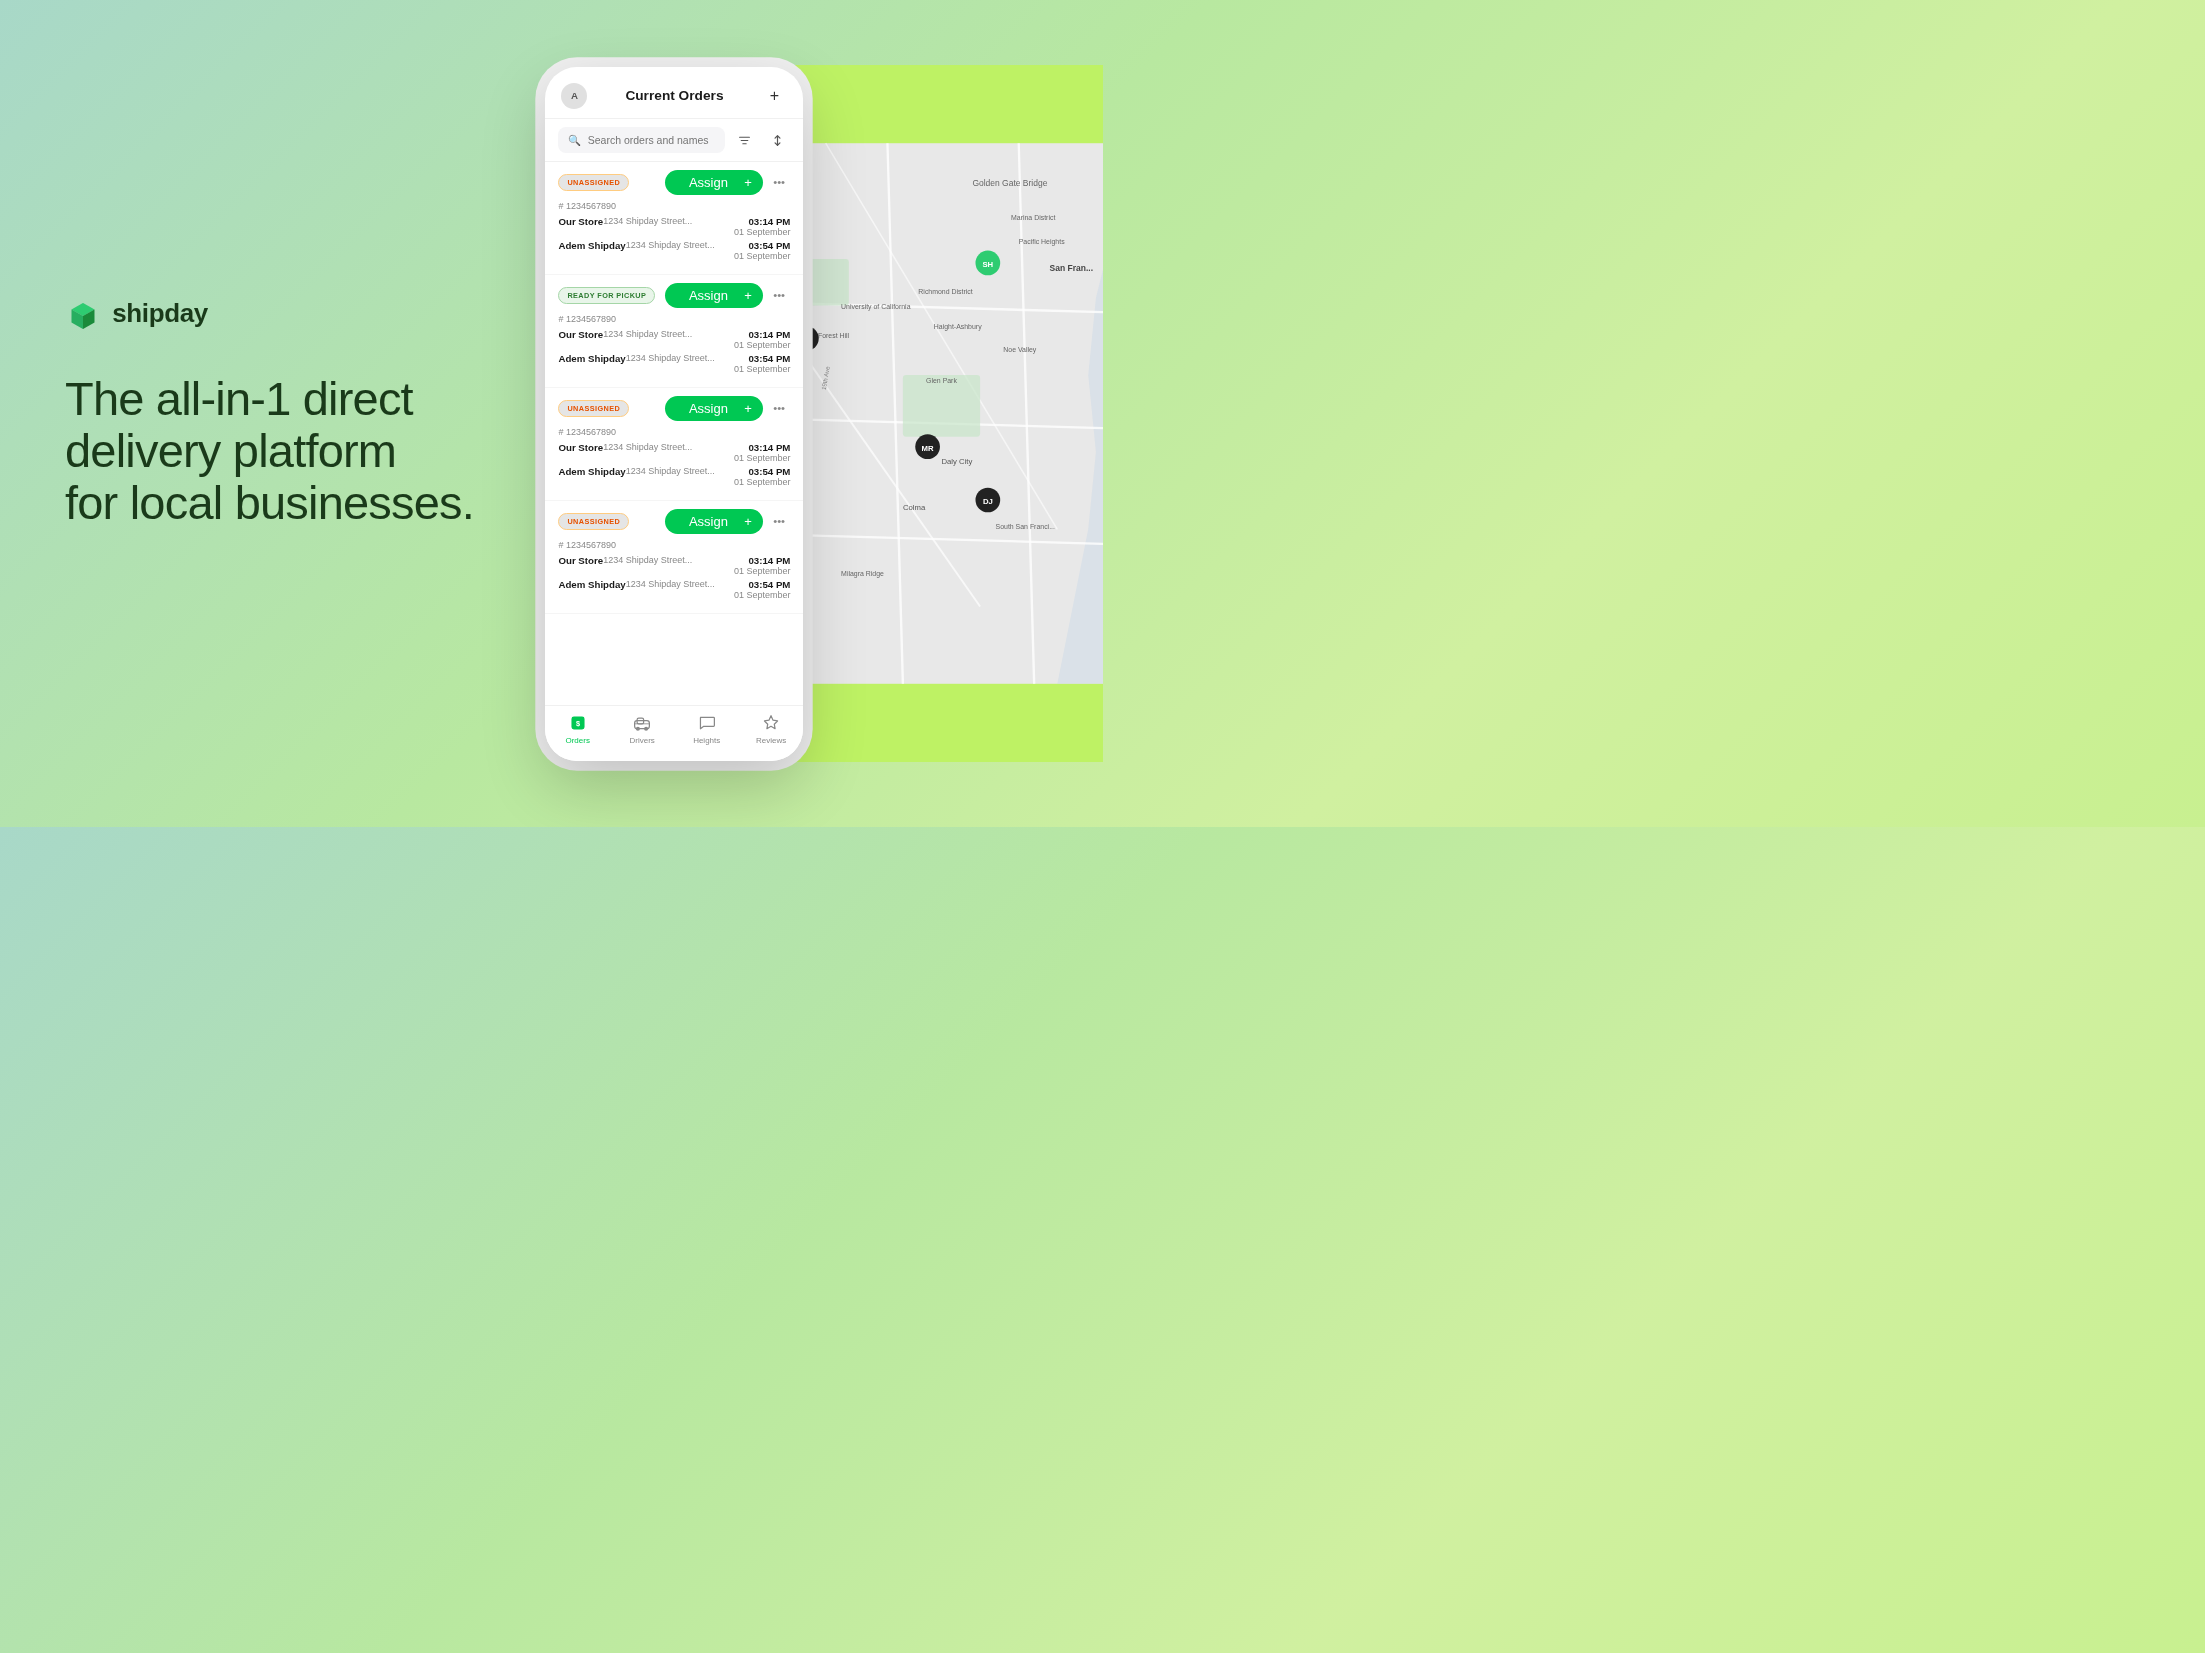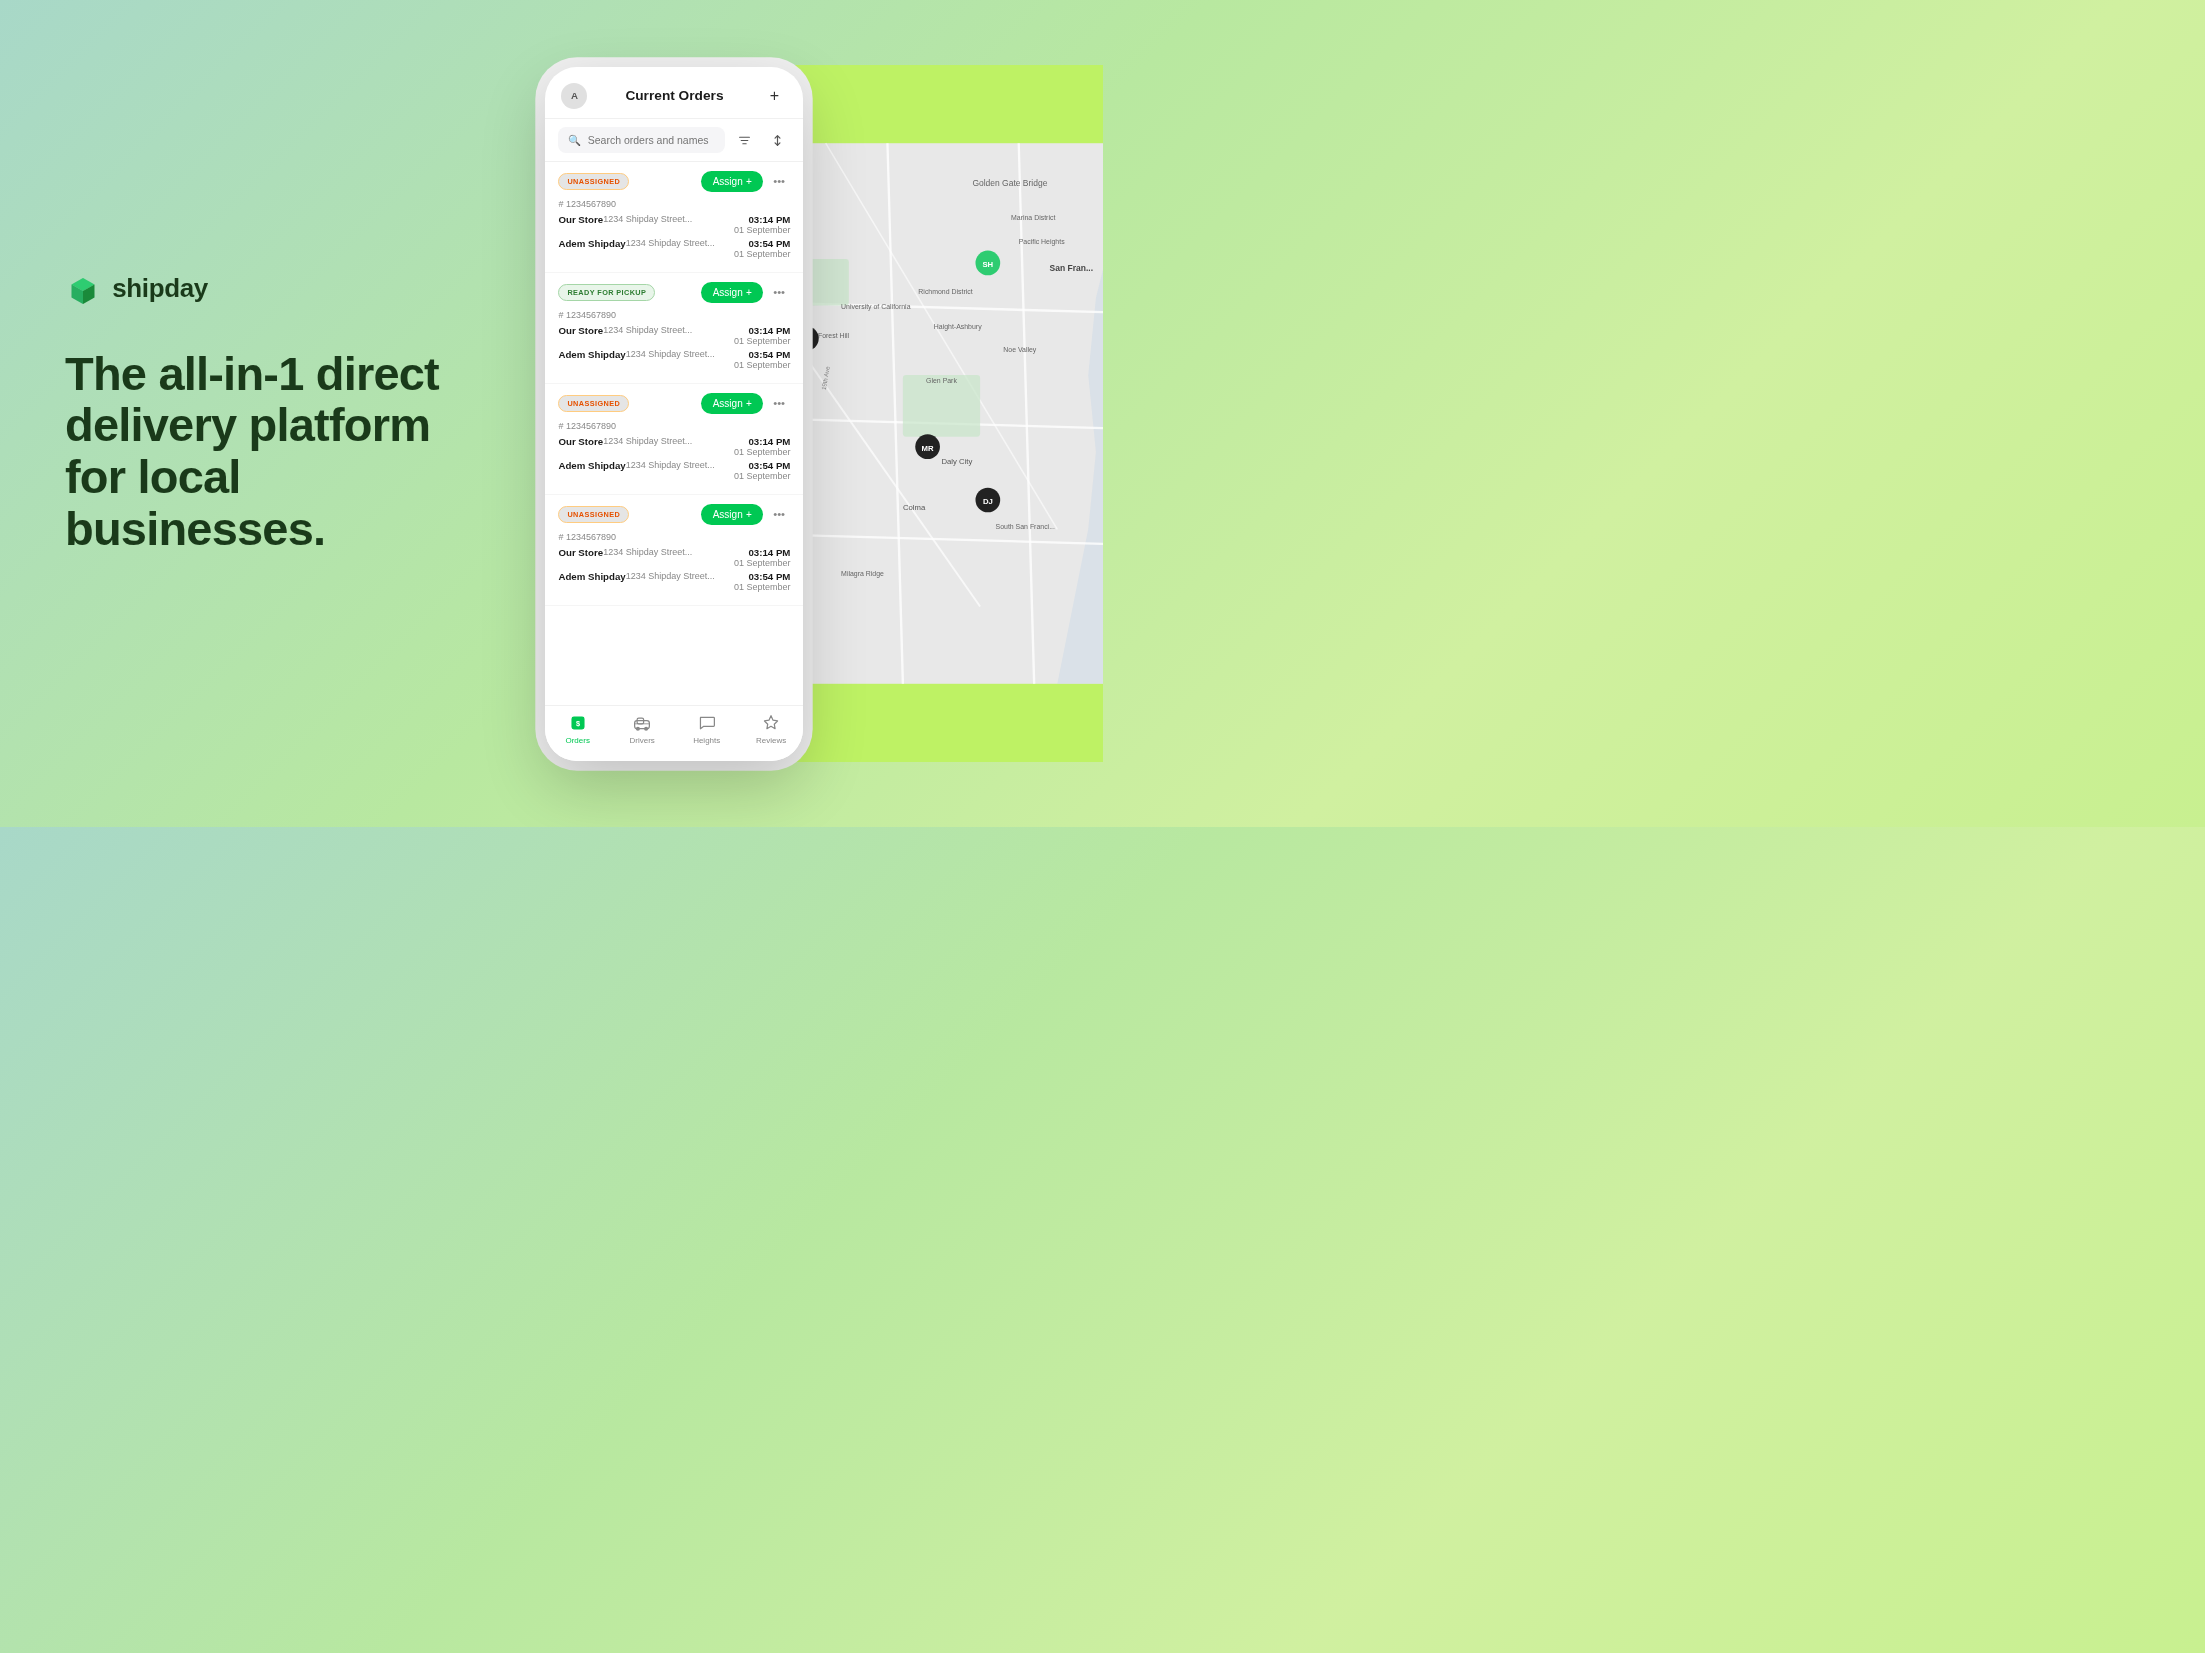--- a/index.html
+++ b/index.html
@@ -43,21 +43,21 @@
 
     .logo-text {
       font-size: 26px;
       font-weight: 600;
       color: #1a3a1a;
       letter-spacing: -0.4px;
     }
 
     .headline {
       font-size: 47px;
-      font-weight: 700;
+      font-weight: 400;
       color: #1a3a1a;
       line-height: 1.1;
       letter-spacing: -0.8px;
     }
 
     
     .right-side {
       flex: 1;
       position: relative;
       height: 100%;
@@ -235,22 +235,23 @@
       color: white;
       border: none;
       border-radius: 16px;
       padding: 4.8px 11.3px;
       font-size: 9.7px;
       font-weight: 600;
       cursor: pointer;
     }
 
     .assign-btn span {
-      font-size: 10px;
+      font-size: 13px;
       font-weight: 400;
+      margin-left: 13px;
     }
 
     .more-btn {
       width: 22.6px;
       height: 22.6px;
       display: flex;
       align-items: center;
       justify-content: center;
       color: #888;
       font-size: 11.3px;

